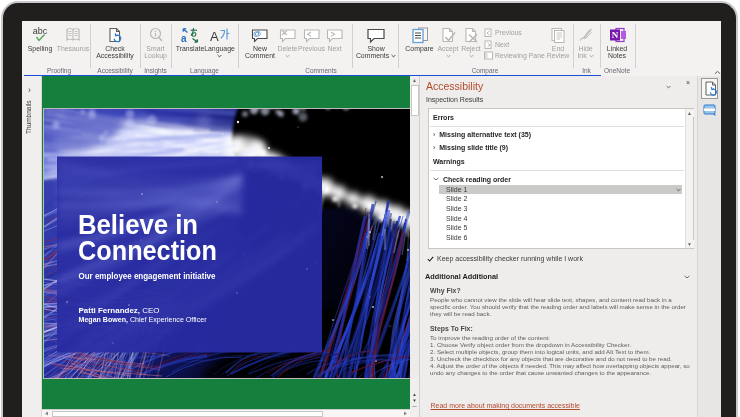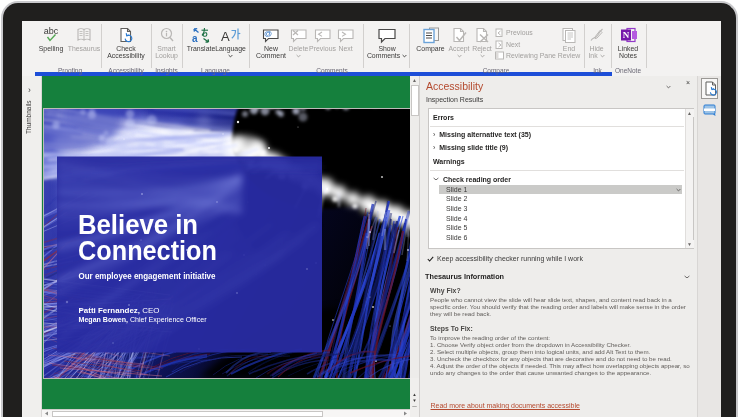--- a/index.html
+++ b/index.html
@@ -1,18 +1,18 @@
 <!DOCTYPE html>
 <html><head><meta charset="utf-8"><style>
 div,body,html,span,b{margin:0;padding:0}
 div{box-sizing:border-box}
 html,body{width:740px;height:417px;background:#fff;overflow:hidden;font-family:"Liberation Sans",sans-serif}
 .frame{position:absolute;left:1px;top:1px;width:737px;height:430px;background:#201f1e;border:2px solid #c9c9cc;border-bottom:none;border-radius:17px 17px 0 0}
 .screen{position:absolute;left:22px;top:21px;width:699px;height:396px;background:#f3f2f1;overflow:hidden}
-.ribbon{position:absolute;left:13px;top:0;width:577px;height:55px;background:#f3f2f1;border-bottom:4px solid #1d4ed8}
+.ribbon{position:absolute;left:2px;top:0;width:577px;height:55px;background:#f3f2f1;border-bottom:1px solid #1d4ed8}
 .rbtn{position:absolute;top:4px;text-align:center}
 .ric{height:19px;display:flex;align-items:flex-end;justify-content:center}
 .rlab{font-size:6.9px;line-height:6.6px;margin-top:2px;white-space:nowrap}
 .sep{position:absolute;top:3px;width:1px;height:44px;background:#d2d0ce}
 .glab{position:absolute;top:45.5px;width:80px;text-align:center;font-size:6.5px;color:#696774}
 .sbtn{position:absolute;left:460px;height:10px;font-size:6.9px;color:#a19f9d;white-space:nowrap}
 .sbtn svg{vertical-align:-2px}
 .sbtn span{margin-left:2px}
 .thumbs{position:absolute;left:0;top:55px;width:20px;height:341px;background:#f0efed;border-right:1px solid #d8d6d4}
 .slidearea{position:absolute;left:20px;top:55px;width:368px;height:341px;background:#15803d}
@@ -1039,21 +1039,21 @@
       <div class="srow" style="top:124px">Slide 6</div>
       <div class="wsb">
         <div class="sbb" style="top:0">▲</div>
         <div class="sbb" style="bottom:0">▼</div>
       </div>
     </div>
     <div style="position:absolute;left:7px;top:180px;color:#201f1e;line-height:0"><svg width="7" height="6" viewBox="0 0 7 6">
           <path d="M0.8 3 L2.6 5 L6.2 0.8" stroke="currentColor" stroke-width="1.1" fill="none"></path>
         </svg></div>
     <div style="position:absolute;left:17px;top:179px;font-size:7px;color:#3b3a39">Keep accessibility checker running while I work</div>
-    <div style="position:absolute;left:5px;top:196px;font-size:7.3px;font-weight:bold;color:#201f1e">Thesaurus Information</div>
+    <div style="position:absolute;left:5px;top:196px;font-size:7.3px;font-weight:bold;color:#201f1e">Additional Additional</div>
     <div style="position:absolute;left:264px;top:198px;line-height:0" class="chv"><svg width="6" height="4" viewBox="0 0 6 4">
           <path d="M0.6 1.0 L3.0 2.9 L5.4 1.0" stroke="currentColor" stroke-width="0.9" fill="none"></path>
         </svg></div>
     <div class="phead" style="left:10px;top:210.5px">Why Fix?</div>
     <div class="ptext" style="left:10px;top:219.5px;width:263px">People who cannot view the slide will hear slide text, shapes, and content read back in a specific order. You should verify that the reading order and labels will make sense in the order they will be read back.</div>
     <div class="phead" style="left:10px;top:249px">Steps To Fix:</div>
     <div class="ptext" style="left:10px;top:258px;width:268px">To improve the reading order of the content:<br>
 1. Choose Verify object order from the dropdown in Accessibility Checker.<br>
 2. Select multiple objects, group them into logical units, and add Alt Text to them.<br>
 3. Uncheck the checkbox for any objects that are decorative and do not need to be read.<br>

